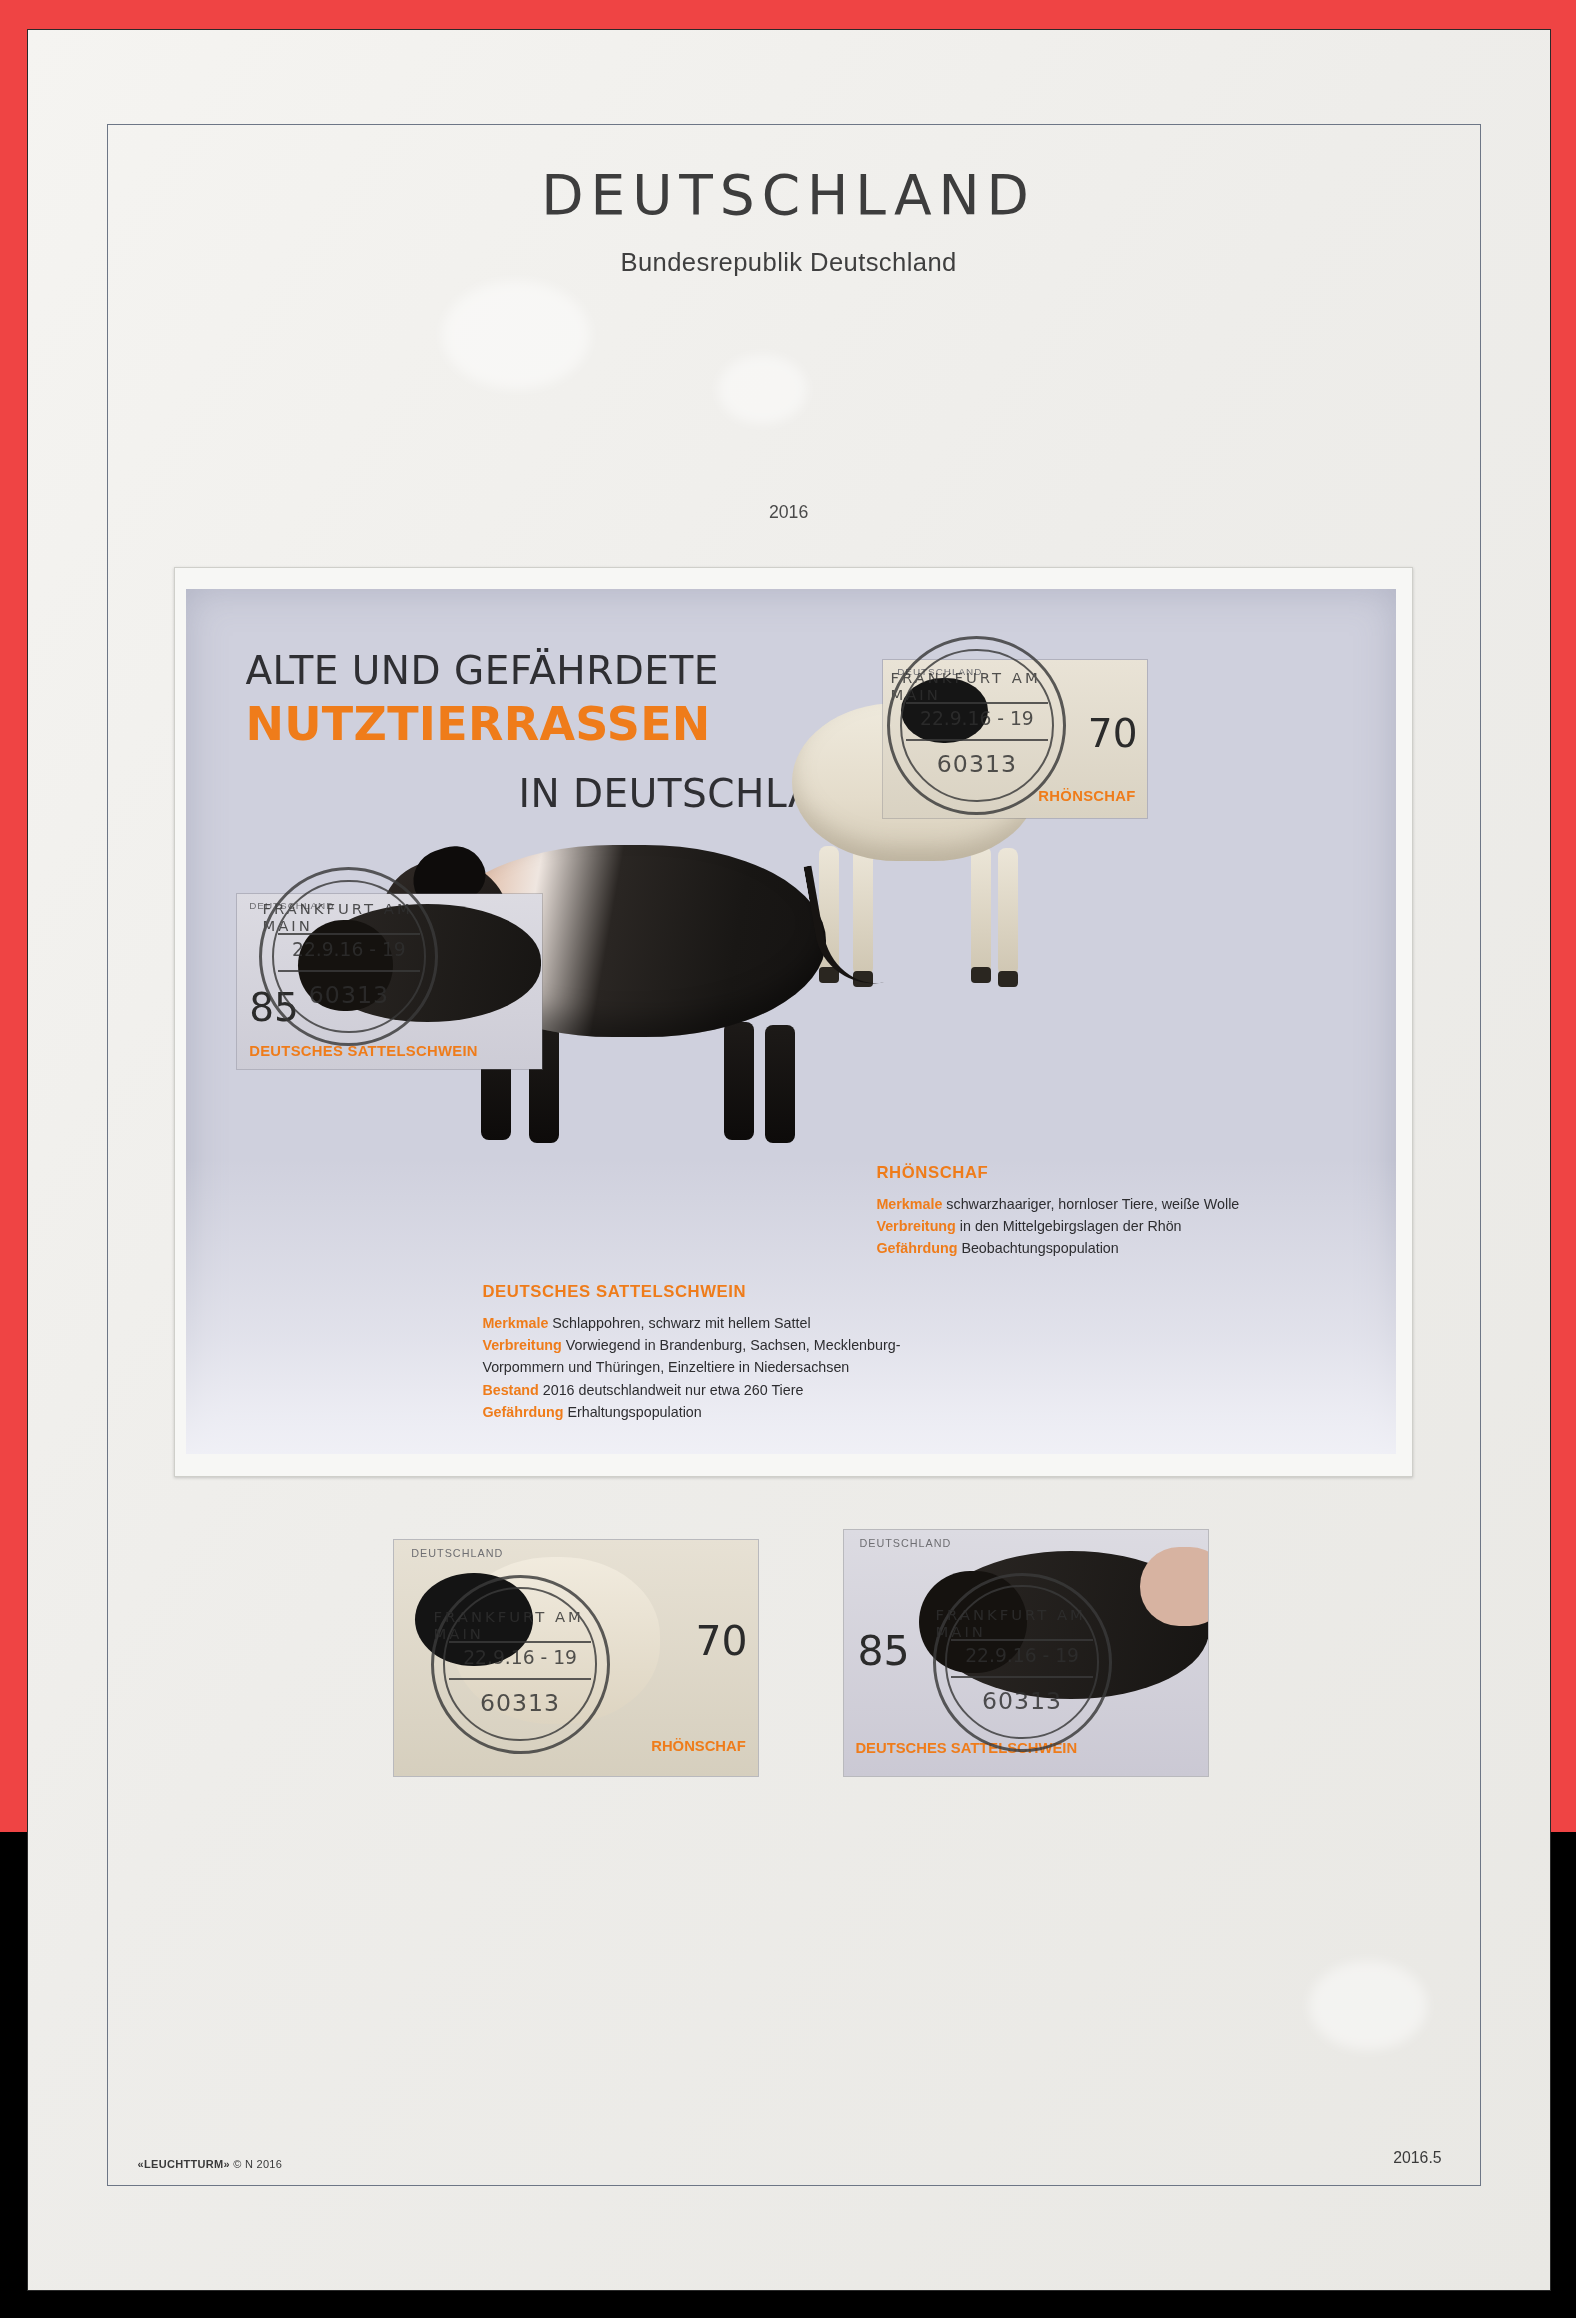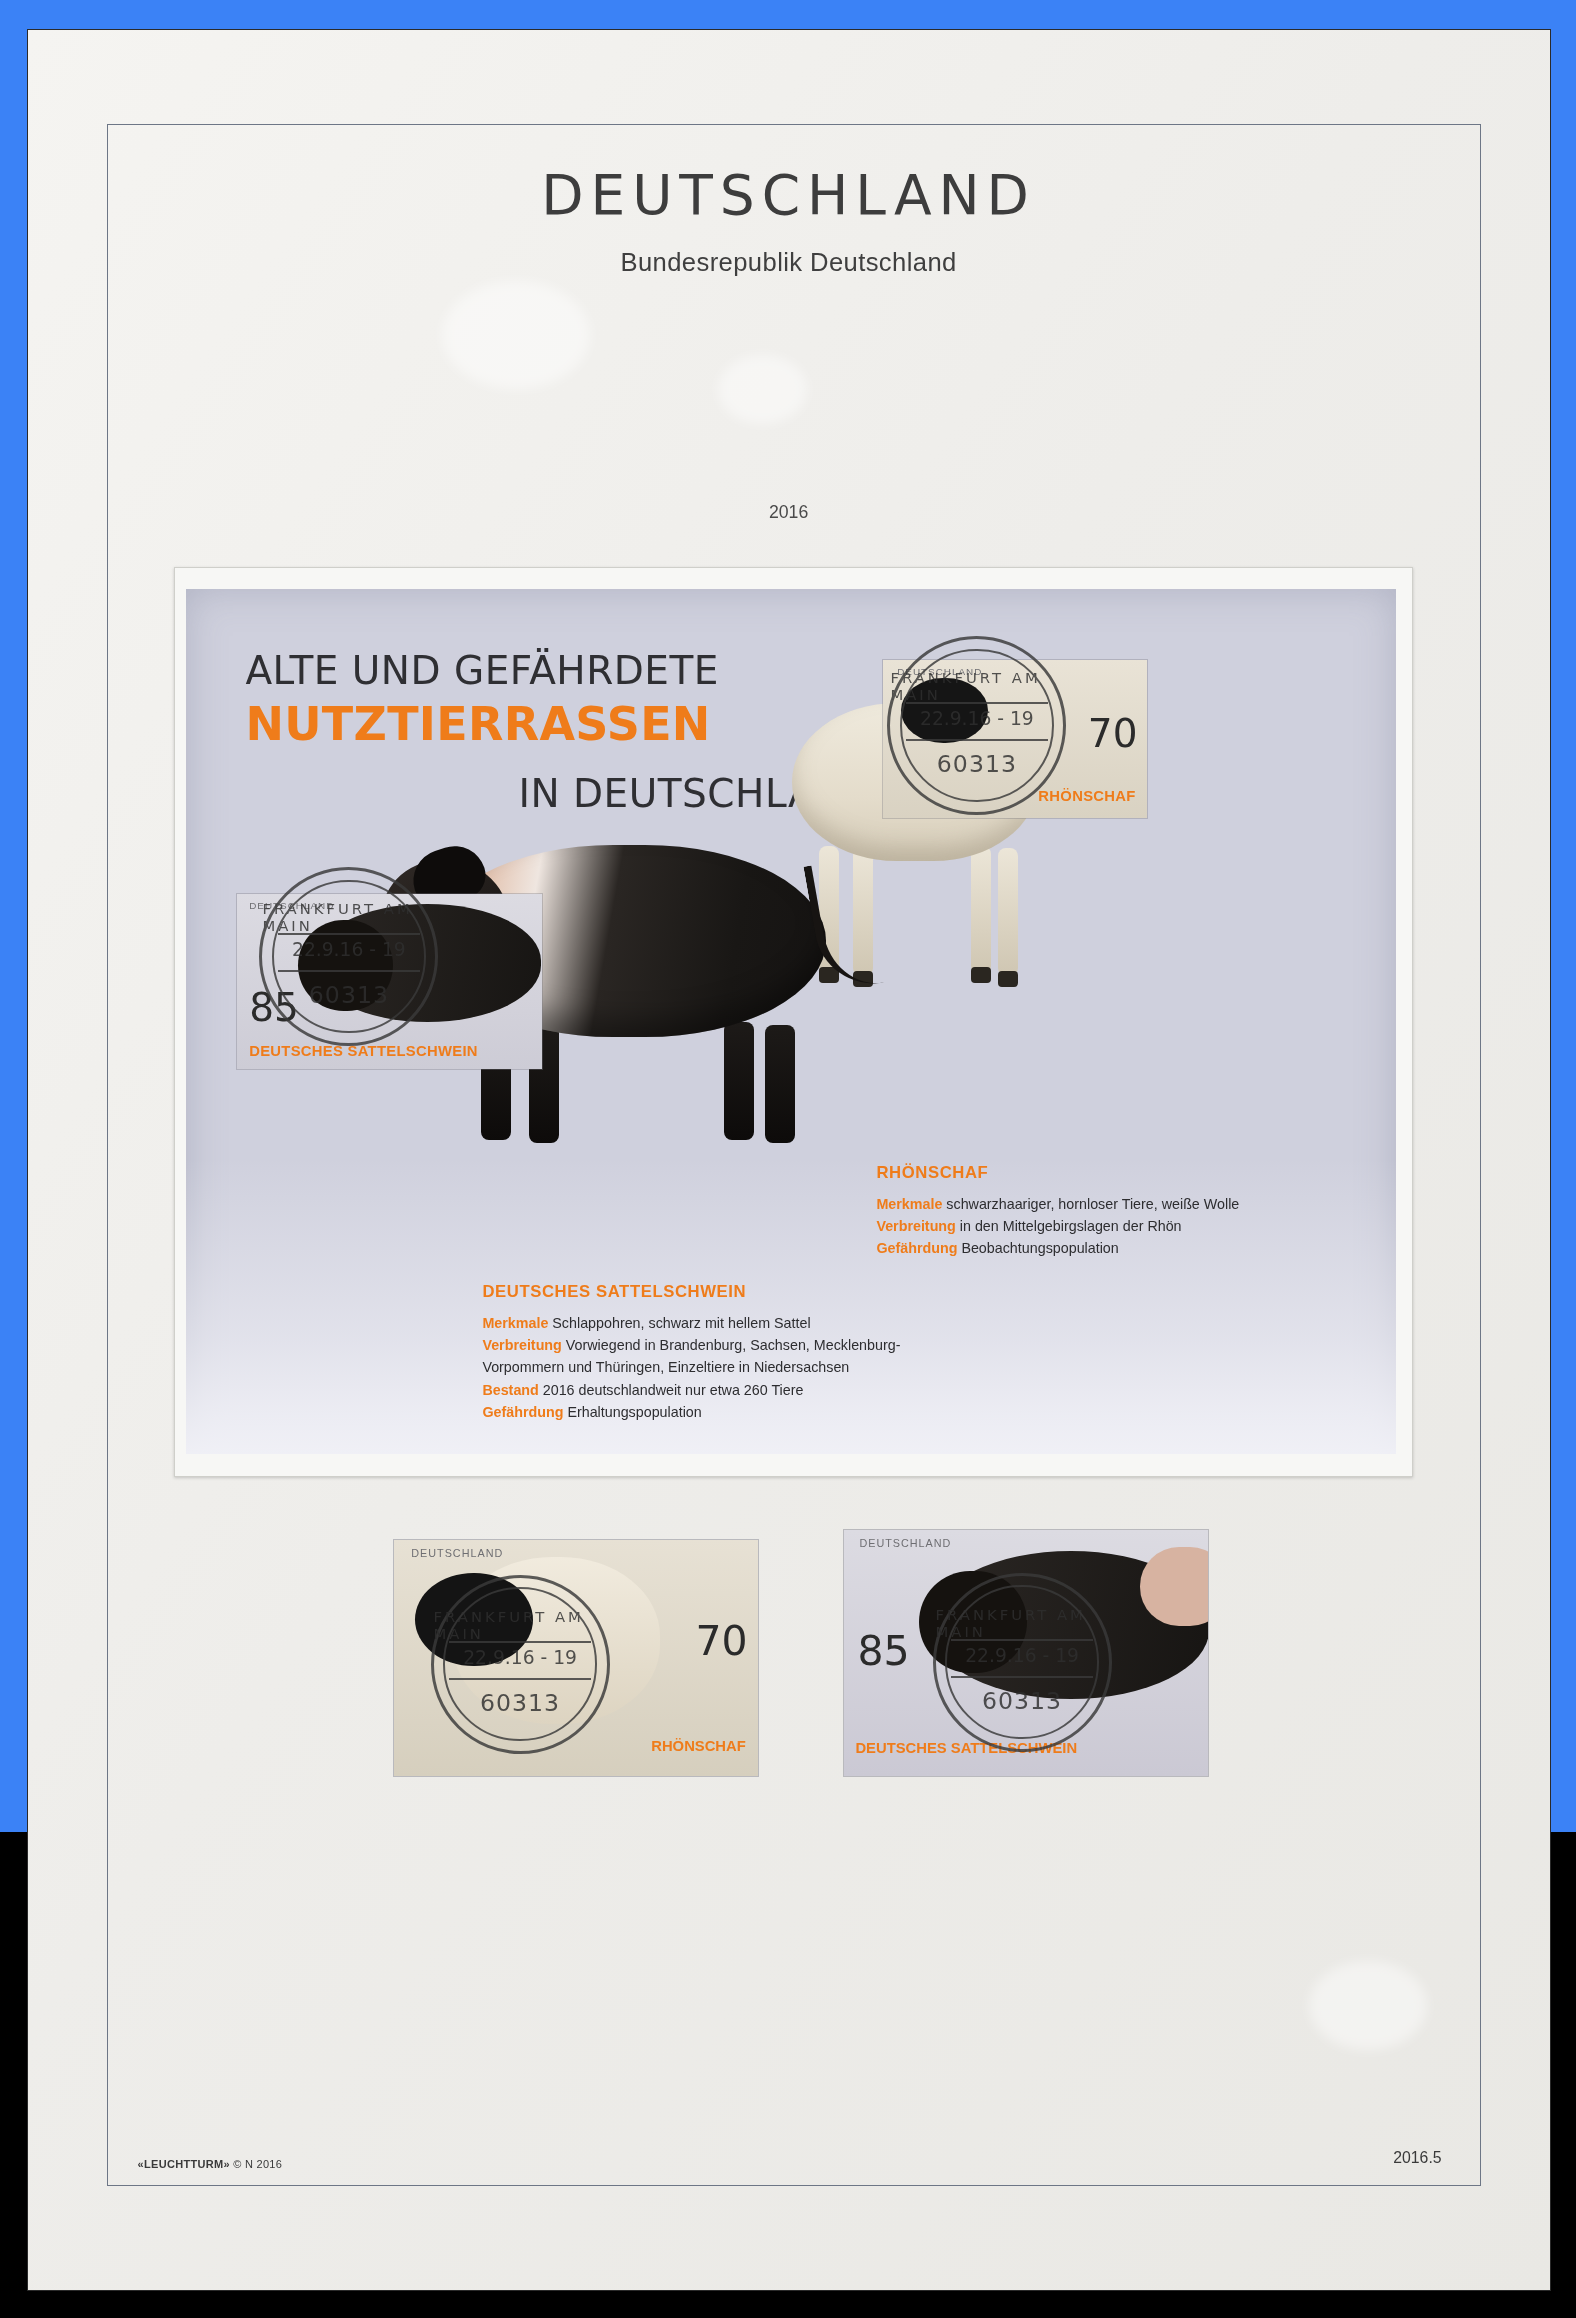--- a/index.html
+++ b/index.html
@@ -1,18 +1,18 @@
 <!DOCTYPE html>
 <html><head>
 <meta charset="utf-8">
 <style>
   html,body{margin:0;padding:0;background:#000;}
   body{width:1576px;height:2319px;font-family:"Liberation Sans",sans-serif;}
 
-  .scan{position:absolute;left:0;top:0;width:1576px;height:1832px;background:#3b82f6;}
+  .scan{position:absolute;left:0;top:0;width:1576px;height:1832px;background:#ef4444;}
 
   
   .page{
     position:absolute;left:27.6px;top:29.6px;width:1522px;height:2260px;
     background:#f2f1ee;
     box-shadow:0 0 0 1px #2a2a2a;
   }
   .page:before{ 
     content:"";position:absolute;inset:0;
     background:linear-gradient(125deg,#f5f4f1 0%,#eeedea 45%,#e9e8e4 100%);

